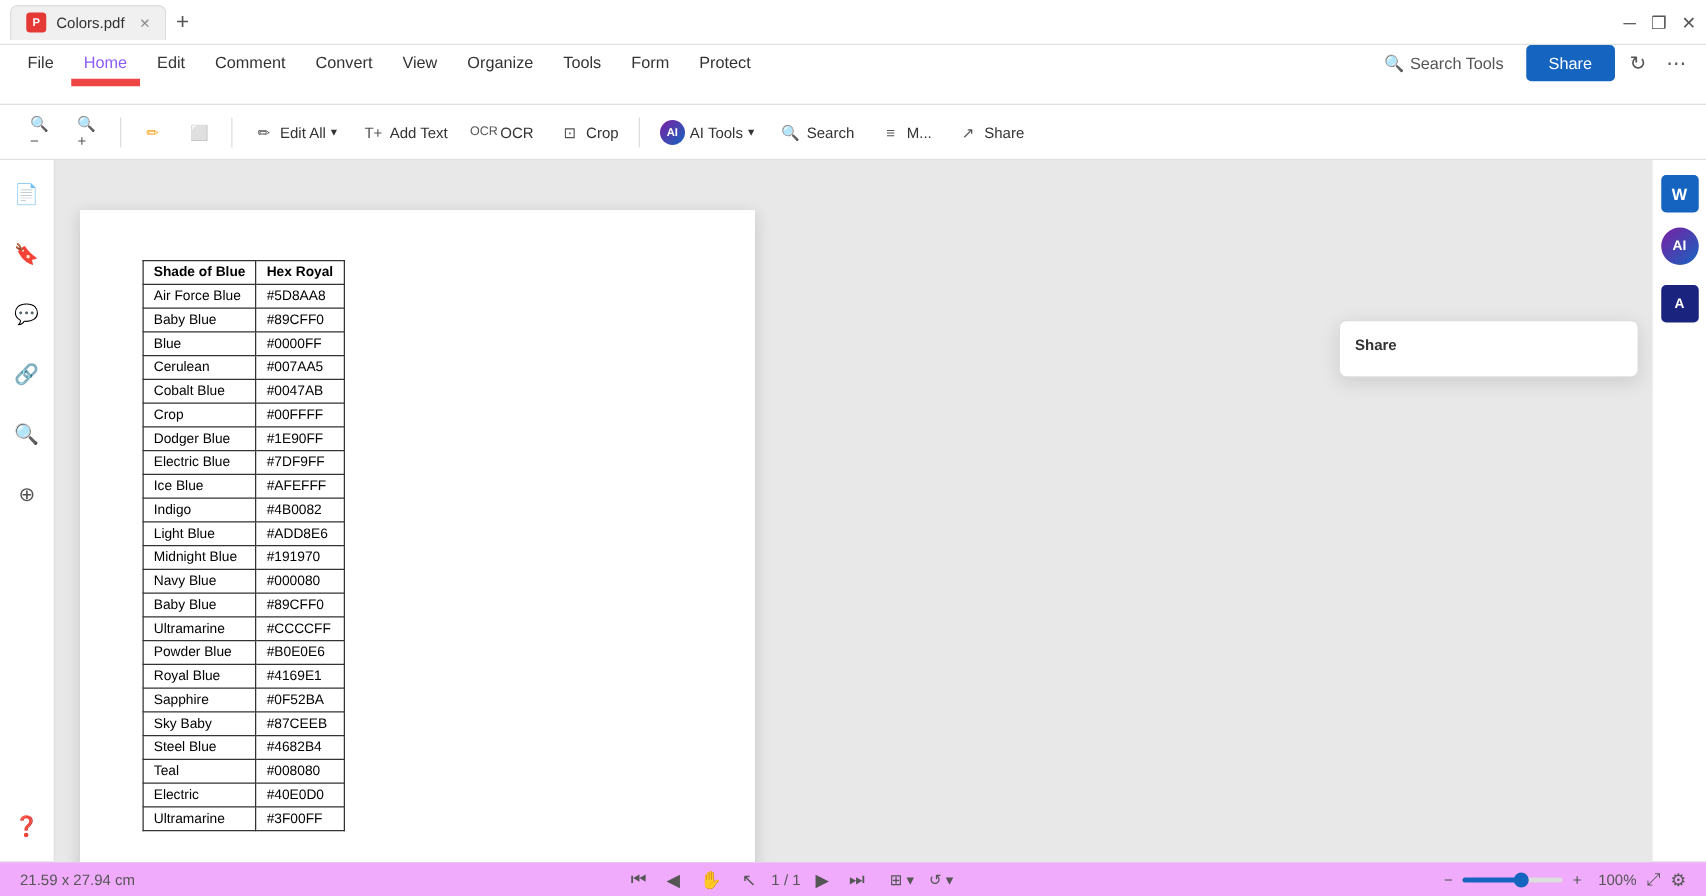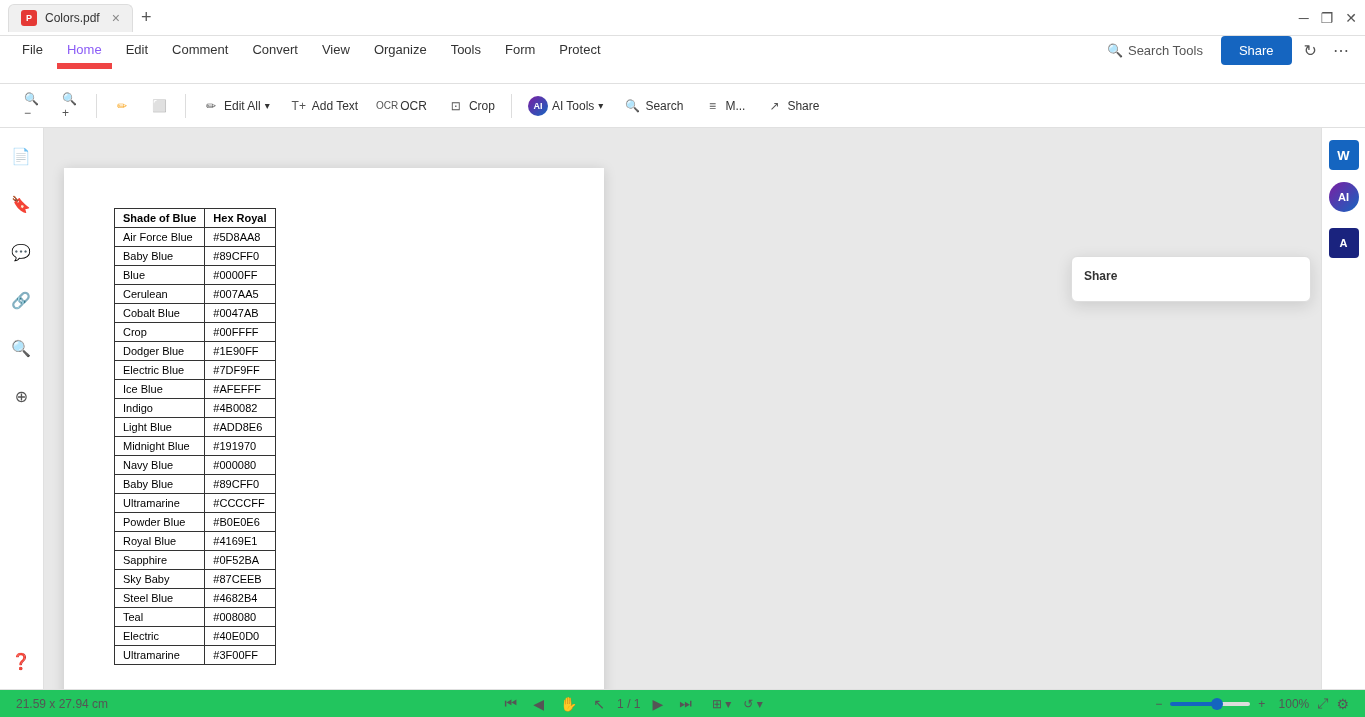--- a/index.html
+++ b/index.html
@@ -226,21 +226,21 @@
       width: 240px;
       box-shadow: 0 4px 16px rgba(0,0,0,0.12);
       font-size: 12px;
       color: #333;
       z-index: 100;
     }
 
     
     #status-bar {
       height: 28px;
-      background: #22c55e;
+      background: #f0abfc;
       border-top: 1px solid #e0e0e0;
       display: flex;
       align-items: center;
       padding: 0 16px;
       font-size: 12px;
       color: #555;
       gap: 12px;
     }
     .status-bar-center {
       flex: 1;

